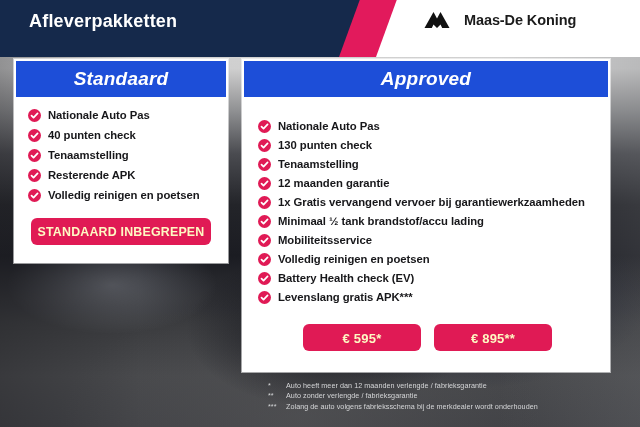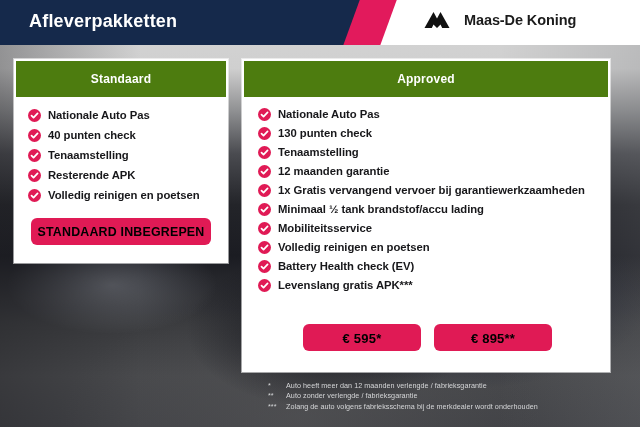--- a/index.html
+++ b/index.html
@@ -36,21 +36,21 @@
   .bg-vignette {
     position: absolute;
     inset: 0;
     background: linear-gradient(90deg, rgba(30,30,34,0.35) 0%, rgba(0,0,0,0) 22%, rgba(0,0,0,0) 78%, rgba(120,122,126,0.25) 100%);
   }
 
   
   .header {
     position: absolute;
     left: 0; top: 0;
-    width: 640px; height: 45px;
+    width: 640px; height: 57px;
     background: #15294b;
     overflow: hidden;
   }
   .header-title {
     position: absolute;
     left: 29px;
     top: 11px;
     color: #ffffff;
     font-size: 18px;
     font-weight: bold;
@@ -86,45 +86,46 @@
     white-space: nowrap;
   }
 
   
   .card {
     position: absolute;
     background: #ffffff;
     box-shadow: 0 0 0 1px rgba(255,255,255,0.55);
   }
   .card-header {
-    background: #4d7c0f;
+    background: #1d4ed8;
     color: #ffffff;
     text-align: center;
-    font-size: 12px;
+    font-size: 19px;
     font-weight: bold;
     letter-spacing: 0.2px;
+    font-style: italic;
   }
 
   #card-standaard {
     left: 14px; top: 59px;
     width: 214px; height: 204px;
   }
   #card-standaard .card-header {
     height: 36px;
     line-height: 36px;
     margin: 2px 2px 0 2px;
   }
   #card-approved {
     left: 242px; top: 59px;
     width: 368px; height: 313px;
   }
   #card-approved .card-header {
     height: 36px;
     line-height: 36px;
-    margin: 2px 2px 0 2px;
+    margin: 2px 2px 12px 2px;
   }
 
   
   .feature-list {
     list-style: none;
     margin: 0;
     padding: 0;
   }
   #list-standaard { padding: 11px 8px 0 14px; }
   #list-approved  { padding: 10px 10px 0 16px; }
@@ -148,21 +149,21 @@
     font-size: 11.3px;
     font-weight: bold;
     line-height: 1.33;
     letter-spacing: -0.05px;
   }
 
   
   .pill {
     display: inline-block;
     background: #e01a55;
-    color: #000000;
+    color: #fef9c3;
     font-weight: bold;
     text-align: center;
     border: none;
     border-radius: 6px;
     font-family: inherit;
     cursor: pointer;
   }
   #btn-standaard-inbegrepen {
     position: absolute;
     left: 17px;

